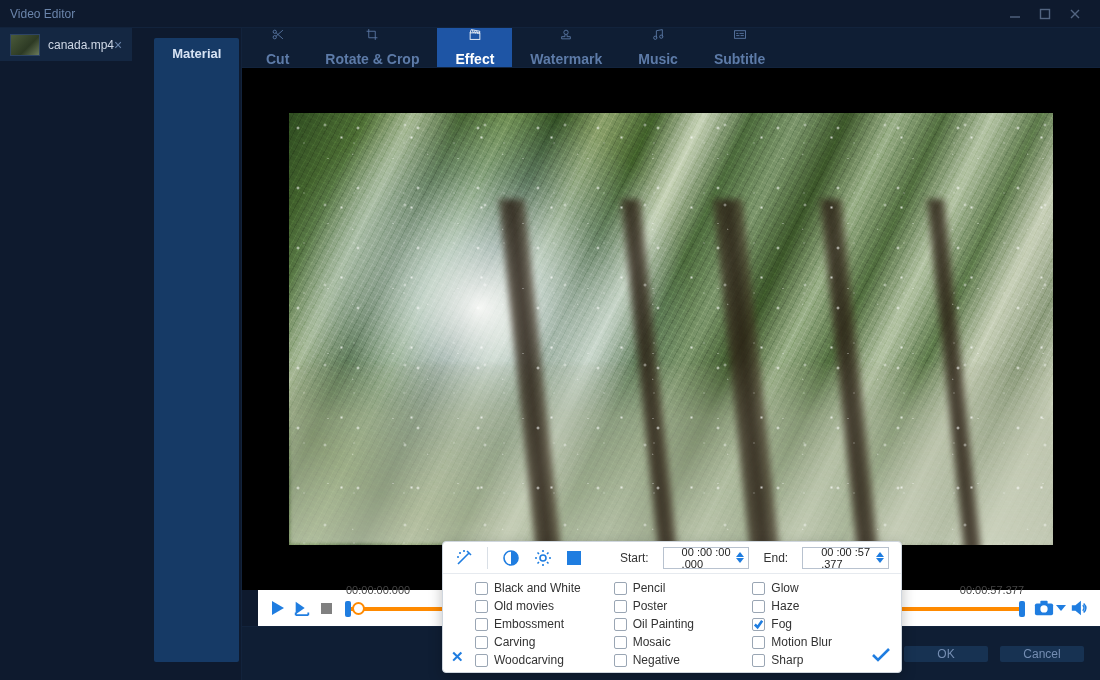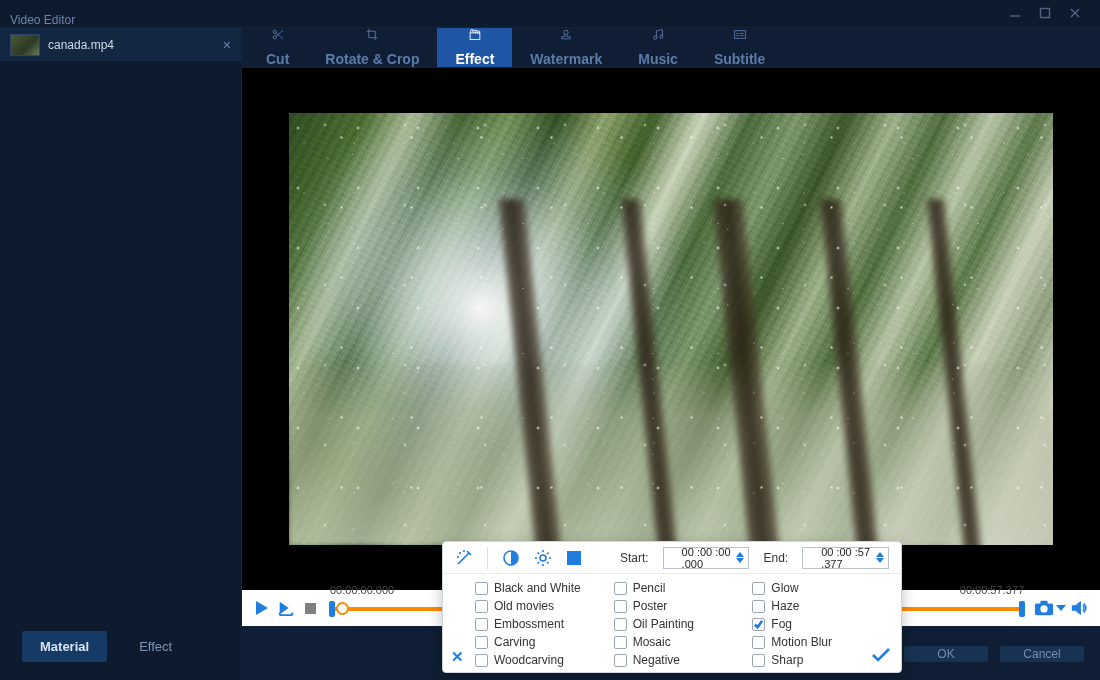--- a/index.html
+++ b/index.html
@@ -9,41 +9,41 @@
     background:#0e1a2e;
     overflow:hidden;
     position:relative;
     font-size:13px;
     color:#c9d6e8;
   }
 
   
   .titlebar {
     height:28px;
-    display:flex; align-items:flex-end;
+    display:flex; align-items:center;
     padding:0 10px;
     background:#0e1a2e;
     border-bottom:1px solid #12233c;
     color:#6b85ab;
     font-size:12px;
   }
   .titlebar .spacer { flex:1; }
   .titlebar .win-btn {
     width:30px; height:28px;
     display:flex; align-items:center; justify-content:center;
     opacity:.55;
   }
   .titlebar svg { width:12px; height:12px; stroke:#8aa1c4; fill:none; stroke-width:1.4; }
 
   
   .body-row { display:flex; height:calc(680px - 28px); }
   .sidebar {
     width:242px;
     background:#0e1a2e;
-    display:flex; flex-direction:column;
+    display:flex; flex-direction:row;
     border-right:1px solid #12233c;
   }
   .file-tab {
     height:34px;
     display:flex; align-items:center;
     padding:0 10px;
     background:#142742;
     border-bottom:1px solid #0e1a2e;
     color:#cfd8e6;
     font-size:12px;
@@ -165,20 +165,21 @@
     filter:blur(2px);
   }
 
   
   .controls {
     height:36px;
     background:#fff;
     display:flex; align-items:center;
     padding:0 8px;
     position:relative;
+    margin-left:16px;
   }
   .play-svg { width:18px; height:18px; fill:#1f7de0; }
   .ctrl-btn {
     width:24px; height:24px;
     display:flex; align-items:center; justify-content:center;
   }
   .stop-sq { width:11px; height:11px; background:#808080; }
   .timeline {
     flex:1;
     position:relative;

